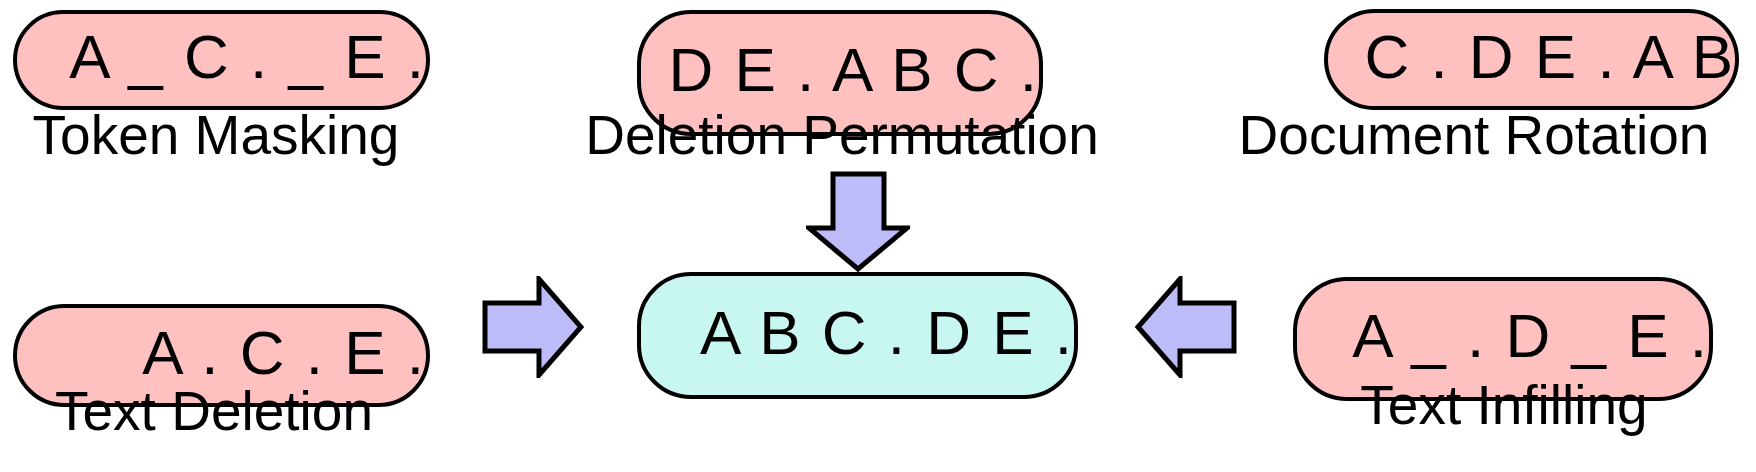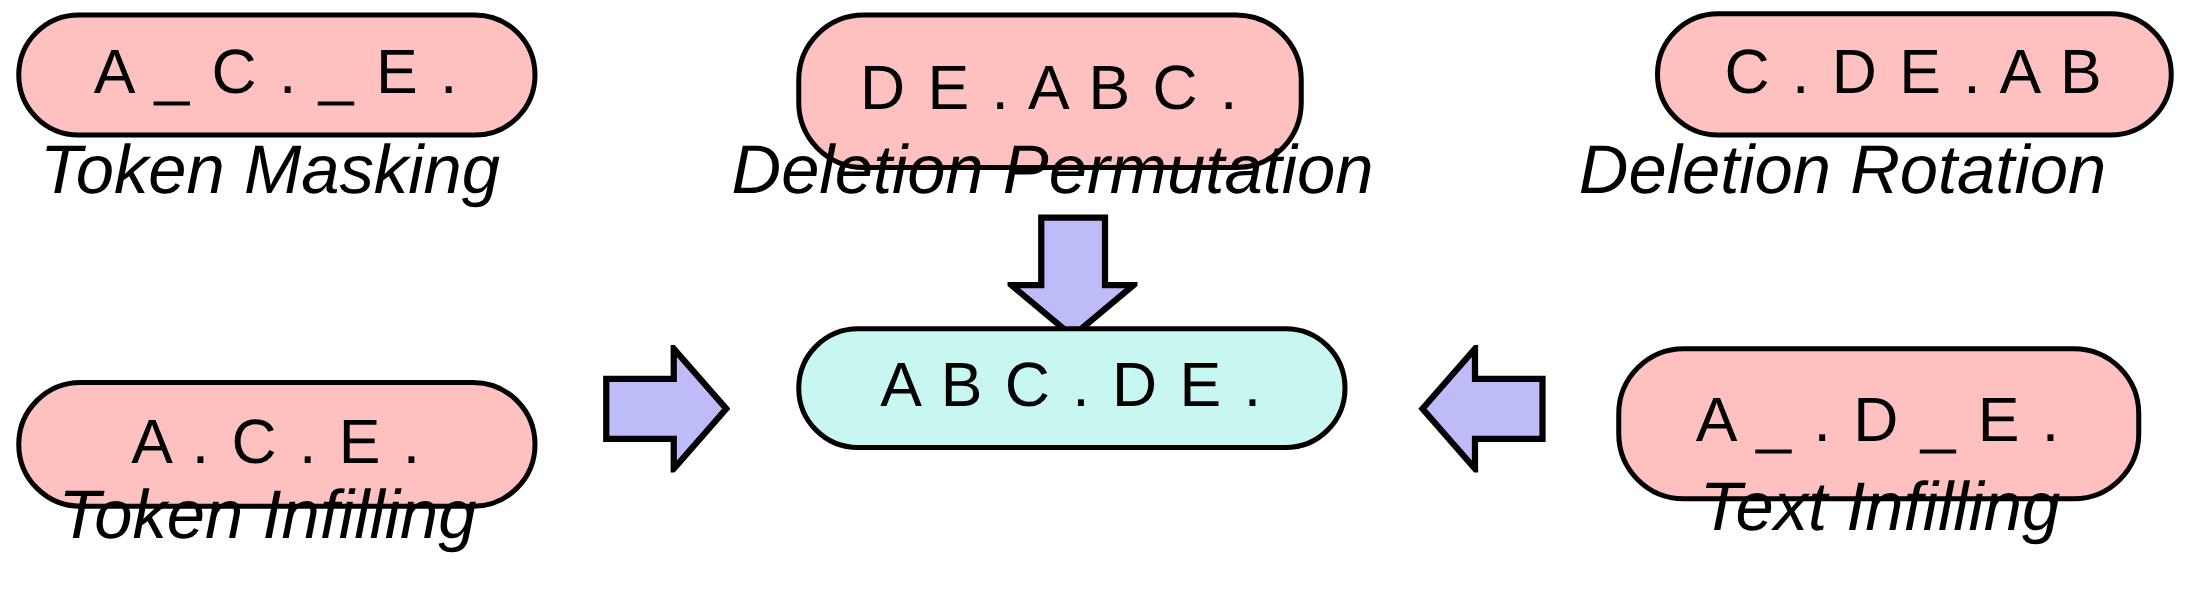--- a/index.html
+++ b/index.html
@@ -22,37 +22,36 @@
     overflow: hidden;
   }
 
   .pill {
     position: absolute;
     border: 4px solid var(--outline);
     border-radius: 54px;
     background: var(--noised-pill-fill);
     display: flex;
     align-items: center;
-    justify-content: center;
-    font-size: 50px;
+    justify-content: flex-end;
+    font-size: 62px;
     letter-spacing: 2px;
     white-space: nowrap;
     line-height: 1;
     padding-bottom: 6px;
   }
   .pill.original { background: var(--original-pill-fill); }
 
   .pill-label {
     position: absolute;
     transform: translateX(-50%);
     font-size: 55px;
     line-height: 1.05;
     white-space: nowrap;
     text-align: center;
-    font-style: italic;
   }
 
   .arrow { position: absolute; }
   .arrow svg { display: block; width: 100%; height: 100%; }
   .arrow polygon {
     fill: var(--arrow-fill);
     stroke: var(--outline);
     stroke-width: 5;
     stroke-linejoin: miter;
   }
@@ -63,21 +62,21 @@
   .pill-sentence-permutation { left: 637px;  top: 10px;  width: 406px; height: 126px; }
   .label-sentence-permutation{ left: 842px;  top: 107px; }
   .pill-document-rotation    { left: 1324px; top: 9px;   width: 415px; height: 101px; }
   .label-document-rotation   { left: 1474px; top: 107px; }
 
   .down-arrow  { left: 806px;  top: 171px; width: 104px; height: 102px; }
 
   .pill-token-deletion       { left: 13px;   top: 276px; width: 417px; height: 103px; margin-top: 28px; }
   .label-token-deletion      { left: 214px;  top: 383px; }
   .right-arrow { left: 482px;  top: 276px; width: 102px; height: 102px; }
-  .pill-original-document    { left: 637px;  top: 261px; width: 441px; height: 99px; }
+  .pill-original-document    { left: 637px;  top: 272px; width: 441px; height: 127px; }
   .left-arrow  { left: 1134px; top: 276px; width: 103px; height: 102px; }
   .pill-text-infilling       { left: 1293px; top: 277px; width: 420px; height: 124px; }
   .label-text-infilling      { left: 1504px; top: 377px; }
 </style>
 </head>
 <body>
 
 <div class="diagram">
 
   <div class="pill pill-token-masking">
@@ -86,32 +85,32 @@
   <div class="pill-label label-token-masking">Token Masking</div>
 
   <div class="pill pill-sentence-permutation">
     <span>D E . A B C .</span>
   </div>
   <div class="pill-label label-sentence-permutation">Deletion Permutation</div>
 
   <div class="pill pill-document-rotation">
     <span>C . D E . A B</span>
   </div>
-  <div class="pill-label label-document-rotation">Deletion Rotation</div>
+  <div class="pill-label label-document-rotation">Document Rotation</div>
 
   <div class="arrow down-arrow">
     <svg viewBox="0 0 104 102" preserveAspectRatio="none" aria-hidden="true">
       <polygon points="27,3 78,3 78,57 101,57 52,98 3,57 27,57"></polygon>
     </svg>
   </div>
 
   <div class="pill pill-token-deletion">
     <span>A . C . E .</span>
   </div>
-  <div class="pill-label label-token-deletion">Token Infilling</div>
+  <div class="pill-label label-token-deletion">Text Deletion</div>
 
   <div class="arrow right-arrow">
     <svg viewBox="0 0 102 102" preserveAspectRatio="none" aria-hidden="true">
       <polygon points="3,27 57,27 57,3 99,51 57,99 57,75 3,75"></polygon>
     </svg>
   </div>
 
   <div class="pill original pill-original-document">
     <span>A B C . D E .</span>
   </div>

